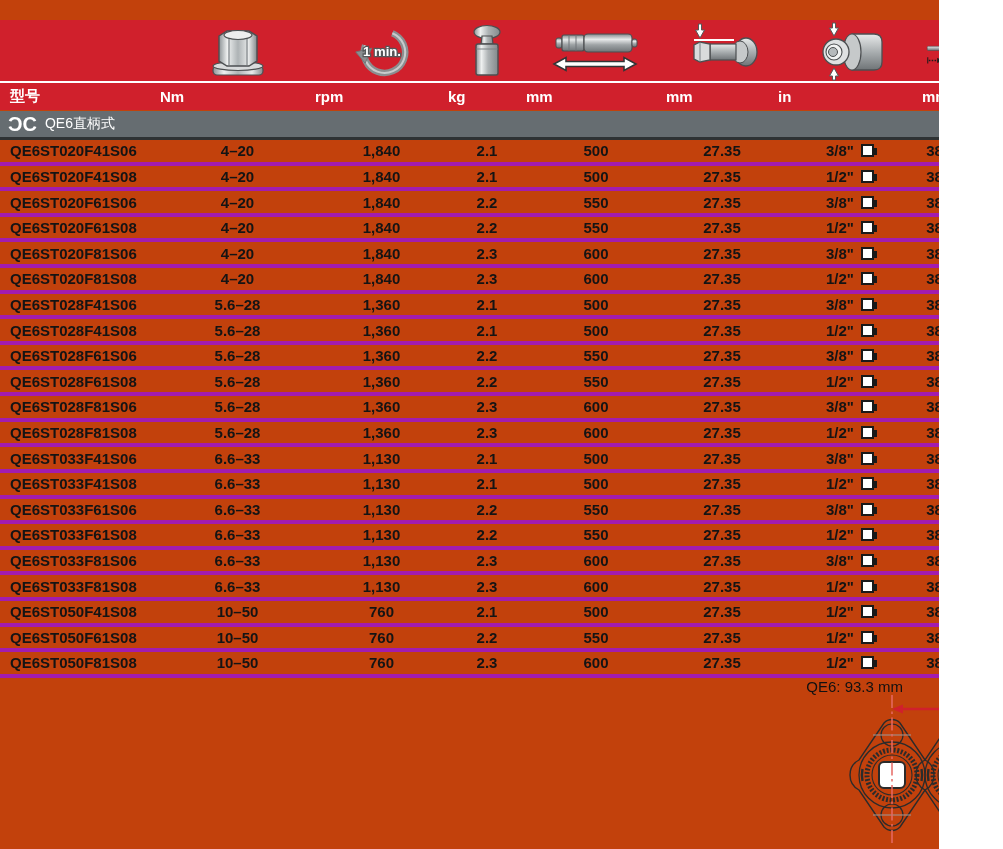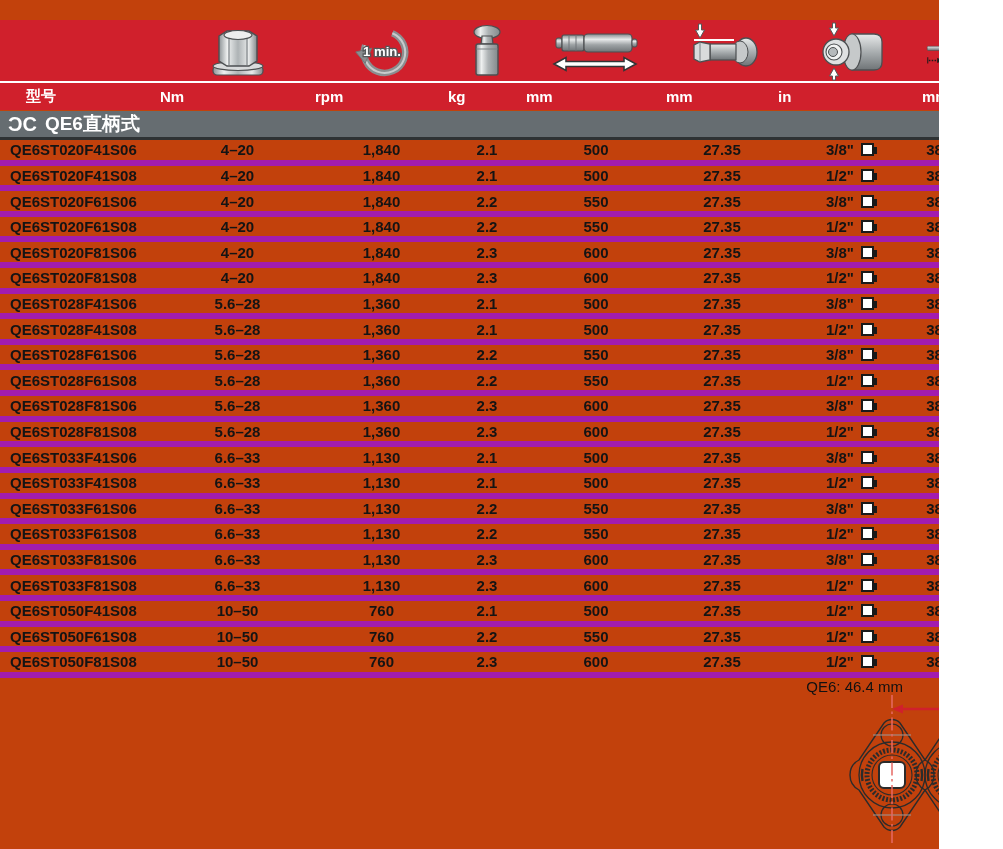--- a/index.html
+++ b/index.html
@@ -10,37 +10,37 @@
     overflow:hidden;
   }
   
   .band-red { position:absolute; left:0; top:20px; width:1003px; height:90px; background:#d0202c; }
   .icon-row { display:grid; grid-template-columns:160px 155px 133px 78px 140px 112px 144px 81px; height:61px; }
   .icon-cell { display:flex; align-items:center; justify-content:center; }
   .icon-cell.pad-r { padding-right:36px; }
   .band-divider { height:2px; background:#fff; }
   .unit-row { display:grid; grid-template-columns:160px 155px 133px 78px 140px 112px 144px 81px; height:27px; align-items:center; }
   .unit { text-align:left; color:#fff; font-weight:bold; font-size:15px; }
-  .unit.first { text-align:left; padding-left:26px; font-size:15px; }
+  .unit.first { text-align:left; padding-left:10px; font-size:15px; }
   .unit.pad-r { padding-right:40px; }
   
   .band-section {
     position:absolute; left:0; top:111px; width:1003px; height:29px;
     background:#666d71; border-bottom:3px solid #2e3234;
     display:flex; align-items:center; padding-left:10px; color:#fff;
   }
   .logo-mark { font-weight:bold; font-size:20px; letter-spacing:-2px; margin-right:10px; display:inline-flex; }
   .logo-c { display:inline-block; }
   .logo-c.flip { transform:scaleX(-1); }
-  .section-title { font-weight:bold; font-size:19px; }
+  .section-title { font-weight:normal; font-size:14px; }
   
   .tbl { position:absolute; left:0; top:140px; width:1003px; }
   .row {
     display:grid; grid-template-columns:160px 155px 133px 78px 140px 112px 144px 81px;
-    height:25.62px; align-items:center; border-bottom:6px solid #a21caf;
+    height:25.62px; align-items:center; border-bottom:4px solid #a21caf;
   }
   .cell { text-align:center; font-weight:bold; font-size:15px; color:#141414; white-space:nowrap; }
   .cell.model { text-align:left; padding-left:10px; }
   .cell.pad-r { padding-right:56px; }
   .cell.drive { display:flex; align-items:center; justify-content:center; gap:7px; }
   .sq { position:relative; display:inline-block; width:13px; height:13px; border:2px solid #191919; background:#fff; }
   .sq::after { content:""; position:absolute; right:-5px; top:2px; width:2.5px; height:7px; background:#191919; }
   
   .footnote { position:absolute; top:678px; right:36px; font-size:15px; color:#111; }
   .footnote .b { font-weight:normal; }
@@ -477,21 +477,21 @@
         <div class="cell drive">
           <span>1/2"</span>
           <span class="sq"></span>
         </div>
         <div class="cell pad-r">38</div>
       </div>
     </div>
 
   <div class="footnote">
     <span class="b">QE6:</span>
-    <span>46.4 mm</span>
+    <span>93.3 mm</span>
   </div>
 
   <svg class="drawing" width="168" height="160" viewBox="0 0 168 160">
     <g stroke="#2b2b2b" fill="none">
 
       <g transform="translate(57,86)">
         <path d="M -8 -52 A 11 11 0 0 1 8 -52 L 33 -15 A 17 17 0 0 1 33 15 L 8 52 A 11 11 0 0 1 -8 52 L -33 15 A 17 17 0 0 1 -33 -15 Z" stroke-width="1.4"></path>
         <circle cx="0" cy="-40" r="11" stroke-width="1.2"></circle>
         <circle cx="0" cy="40" r="11" stroke-width="1.2"></circle>
         <line x1="-19" y1="-40" x2="19" y2="-40" stroke="#9a9a9a" stroke-width="1"></line>

